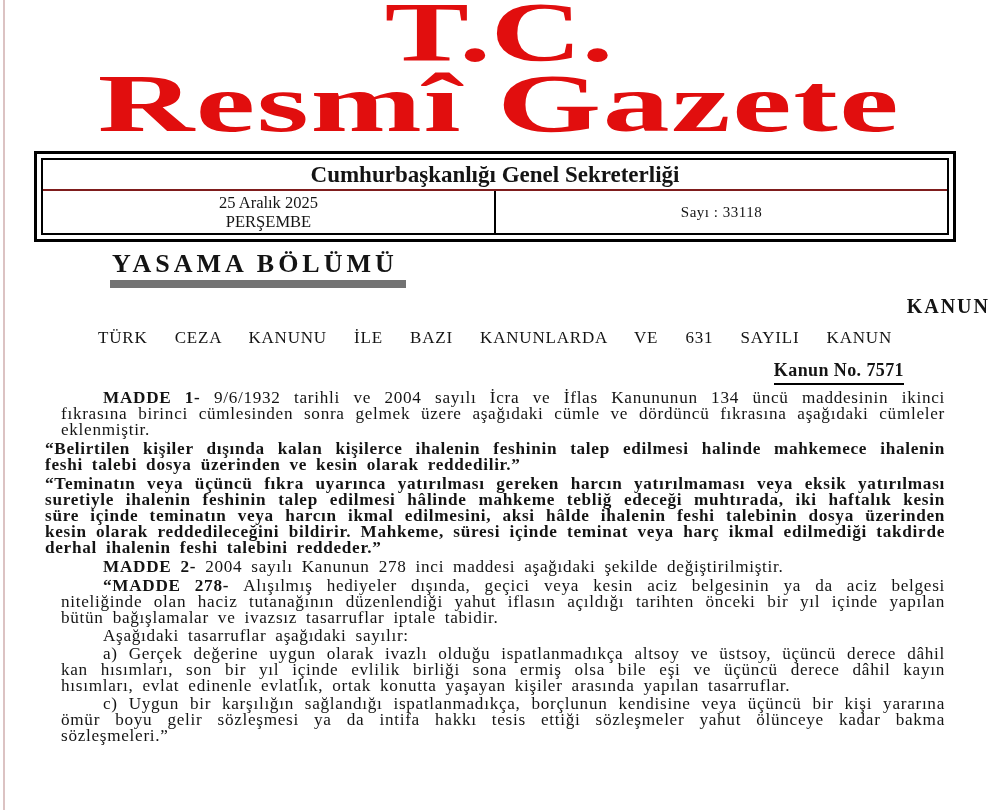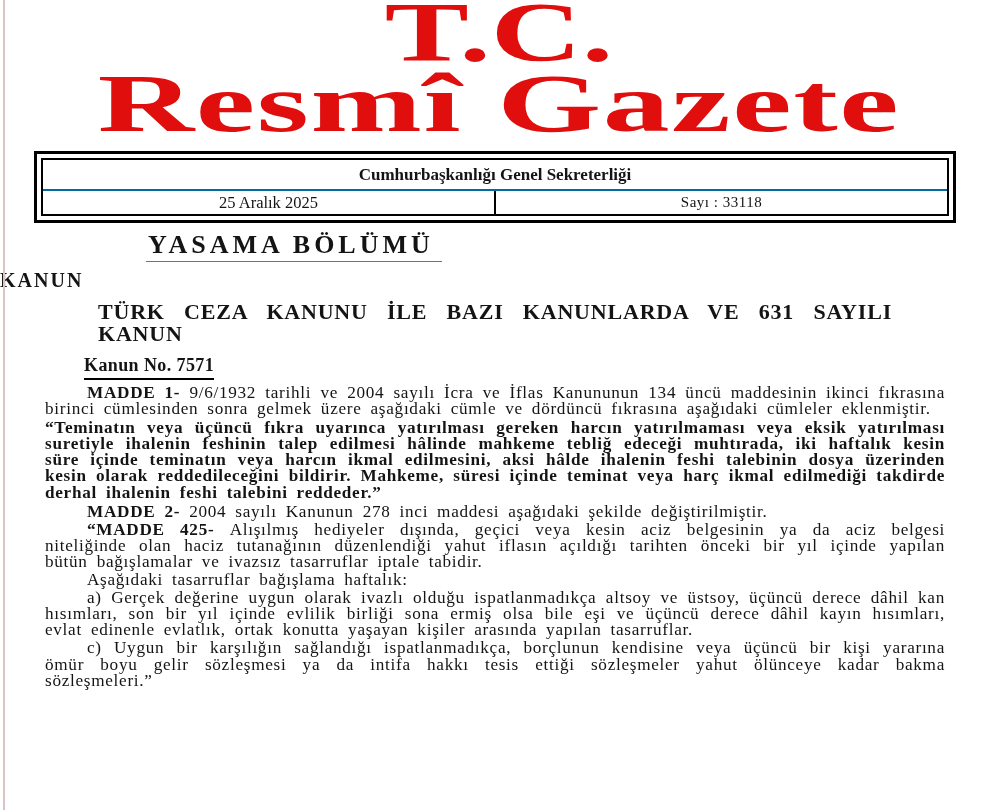--- a/index.html
+++ b/index.html
@@ -9,35 +9,35 @@
     position:relative;
   }
   .scan-edge{position:absolute;left:3px;top:0;width:2px;height:810px;background:#dcc3c3;}
   
   .masthead{text-align:center;padding-top:3px;padding-left:8px;}
   .tc{font-weight:bold;font-size:84px;line-height:60px;transform:scaleX(1.5);transform-origin:center;}
   .rg{font-weight:bold;font-size:82px;line-height:76px;letter-spacing:1px;transform:scaleX(1.63);transform-origin:center;margin-top:3px;}
   
   .info-box{margin:9px 34px 0 34px;border:3px solid #000;padding:4px;}
   .info-inner{border:2px solid #000;}
-  .info-top{border-bottom:2px solid #0369a1;text-align:center;font-weight:bold;font-size:17px;line-height:23px;padding:3px 0 3px;}
+  .info-top{border-bottom:2px solid #7f1d1d;text-align:center;font-weight:bold;font-size:23px;line-height:23px;padding:3px 0 3px;}
   .info-bottom{display:flex;align-items:stretch;}
   .date-cell{flex:1;border-right:2px solid #000;text-align:center;font-size:16.5px;line-height:19px;padding:2px 0 2px;}
   .issue-cell{flex:1;display:flex;align-items:center;justify-content:center;font-size:15px;letter-spacing:0.5px;}
   
   .section-heading{margin:7px 0 0 110px;}
-  .section-heading span{display:inline-block;font-size:26px;font-weight:bold;letter-spacing:4px;border-bottom:1px solid #737373;padding:0 8px 1px 2px;margin-left:36px;}
-  .kanun-heading{text-align:left;font-size:20px;font-weight:bold;letter-spacing:2px;margin-top:7px;}
-  .law-title{margin:9px 98px 11px 98px;font-weight:bold;font-size:22px;line-height:21.5px;}
+  .section-heading span{display:inline-block;font-size:26px;font-weight:bold;letter-spacing:4px;border-bottom:8px solid #737373;padding:0 8px 1px 2px;}
+  .kanun-heading{text-align:right;font-size:20px;font-weight:bold;letter-spacing:2px;margin-top:7px;}
+  .law-title{margin:9px 98px 11px 98px;font-weight:normal;font-size:17px;line-height:21.5px;}
   .law-title div{text-align:justify;text-align-last:justify;letter-spacing:0.8px;word-spacing:4px;}
-  .law-meta{display:flex;justify-content:space-between;margin:10px 86px 0 84px;font-weight:bold;font-size:18px;letter-spacing:0.4px;}
+  .law-meta{display:flex;justify-content:flex-end;margin:10px 86px 0 84px;font-weight:bold;font-size:18px;letter-spacing:0.4px;}
   .law-meta span{border-bottom:2.5px solid #000;padding-bottom:2px;}
   
   .articles{margin:5px 45px 0 45px;font-size:17.2px;line-height:16.1px;text-align:justify;letter-spacing:0.7px;word-spacing:4px;}
-  .para{margin:0 0 2px 0;}
+  .para{margin:0 0 2px 16px;}
   .s-indent{text-indent:42px;}
   .s-quote{font-weight:bold;margin:3px 0 3px 0;}
   .label{font-weight:bold;}
 </style>
 </head>
 <body>
 
 <div class="scan-edge"></div>
 
 <header class="masthead">
@@ -46,20 +46,21 @@
 </header>
 
 <div class="info-box">
   <div class="info-inner">
     <div class="info-top">
       <div>Cumhurbaşkanlığı Genel Sekreterliği</div>
     </div>
     <div class="info-bottom">
       <div class="date-cell">
         <div>25 Aralık 2025</div>
+        <div>PERŞEMBE</div>
       </div>
       <div class="issue-cell">Sayı : 33118</div>
     </div>
   </div>
 </div>
 
 <div class="section-heading">
   <span>YASAMA BÖLÜMÜ</span>
 </div>
 
@@ -68,19 +69,20 @@
 <div class="law-title">
   <div>TÜRK CEZA KANUNU İLE BAZI KANUNLARDA VE 631 SAYILI KANUN</div>
 </div>
 
 <div class="law-meta">
   <span>Kanun No. 7571</span>
 </div>
 
 <div class="articles">
     <p class="para s-indent"><b class="label">MADDE 1- </b>9/6/1932 tarihli ve 2004 sayılı İcra ve İflas Kanununun 134 üncü maddesinin ikinci fıkrasına birinci cümlesinden sonra gelmek üzere aşağıdaki cümle ve dördüncü fıkrasına aşağıdaki cümleler eklenmiştir.</p>
+    <p class="para s-quote">“Belirtilen kişiler dışında kalan kişilerce ihalenin feshinin talep edilmesi halinde mahkemece ihalenin feshi talebi dosya üzerinden ve kesin olarak reddedilir.”</p>
     <p class="para s-quote">“Teminatın veya üçüncü fıkra uyarınca yatırılması gereken harcın yatırılmaması veya eksik yatırılması suretiyle ihalenin feshinin talep edilmesi hâlinde mahkeme tebliğ edeceği muhtırada, iki haftalık kesin süre içinde teminatın veya harcın ikmal edilmesini, aksi hâlde ihalenin feshi talebinin dosya üzerinden kesin olarak reddedileceğini bildirir. Mahkeme, süresi içinde teminat veya harç ikmal edilmediği takdirde derhal ihalenin feshi talebini reddeder.”</p>
     <p class="para s-indent"><b class="label">MADDE 2- </b>2004 sayılı Kanunun 278 inci maddesi aşağıdaki şekilde değiştirilmiştir.</p>
-    <p class="para s-indent"><b class="label">“MADDE 425- </b>Alışılmış hediyeler dışında, geçici veya kesin aciz belgesinin ya da aciz belgesi niteliğinde olan haciz tutanağının düzenlendiği yahut iflasın açıldığı tarihten önceki bir yıl içinde yapılan bütün bağışlamalar ve ivazsız tasarruflar iptale tabidir.</p>
-    <p class="para s-indent">Aşağıdaki tasarruflar bağışlama haftalık:</p>
+    <p class="para s-indent"><b class="label">“MADDE 278- </b>Alışılmış hediyeler dışında, geçici veya kesin aciz belgesinin ya da aciz belgesi niteliğinde olan haciz tutanağının düzenlendiği yahut iflasın açıldığı tarihten önceki bir yıl içinde yapılan bütün bağışlamalar ve ivazsız tasarruflar iptale tabidir.</p>
+    <p class="para s-indent">Aşağıdaki tasarruflar aşağıdaki sayılır:</p>
     <p class="para s-indent">a) Gerçek değerine uygun olarak ivazlı olduğu ispatlanmadıkça altsoy ve üstsoy, üçüncü derece dâhil kan hısımları, son bir yıl içinde evlilik birliği sona ermiş olsa bile eşi ve üçüncü derece dâhil kayın hısımları, evlat edinenle evlatlık, ortak konutta yaşayan kişiler arasında yapılan tasarruflar.</p>
     <p class="para s-indent">c) Uygun bir karşılığın sağlandığı ispatlanmadıkça, borçlunun kendisine veya üçüncü bir kişi yararına ömür boyu gelir sözleşmesi ya da intifa hakkı tesis ettiği sözleşmeler yahut ölünceye kadar bakma sözleşmeleri.”</p>
   </div>
 
 </body></html>

